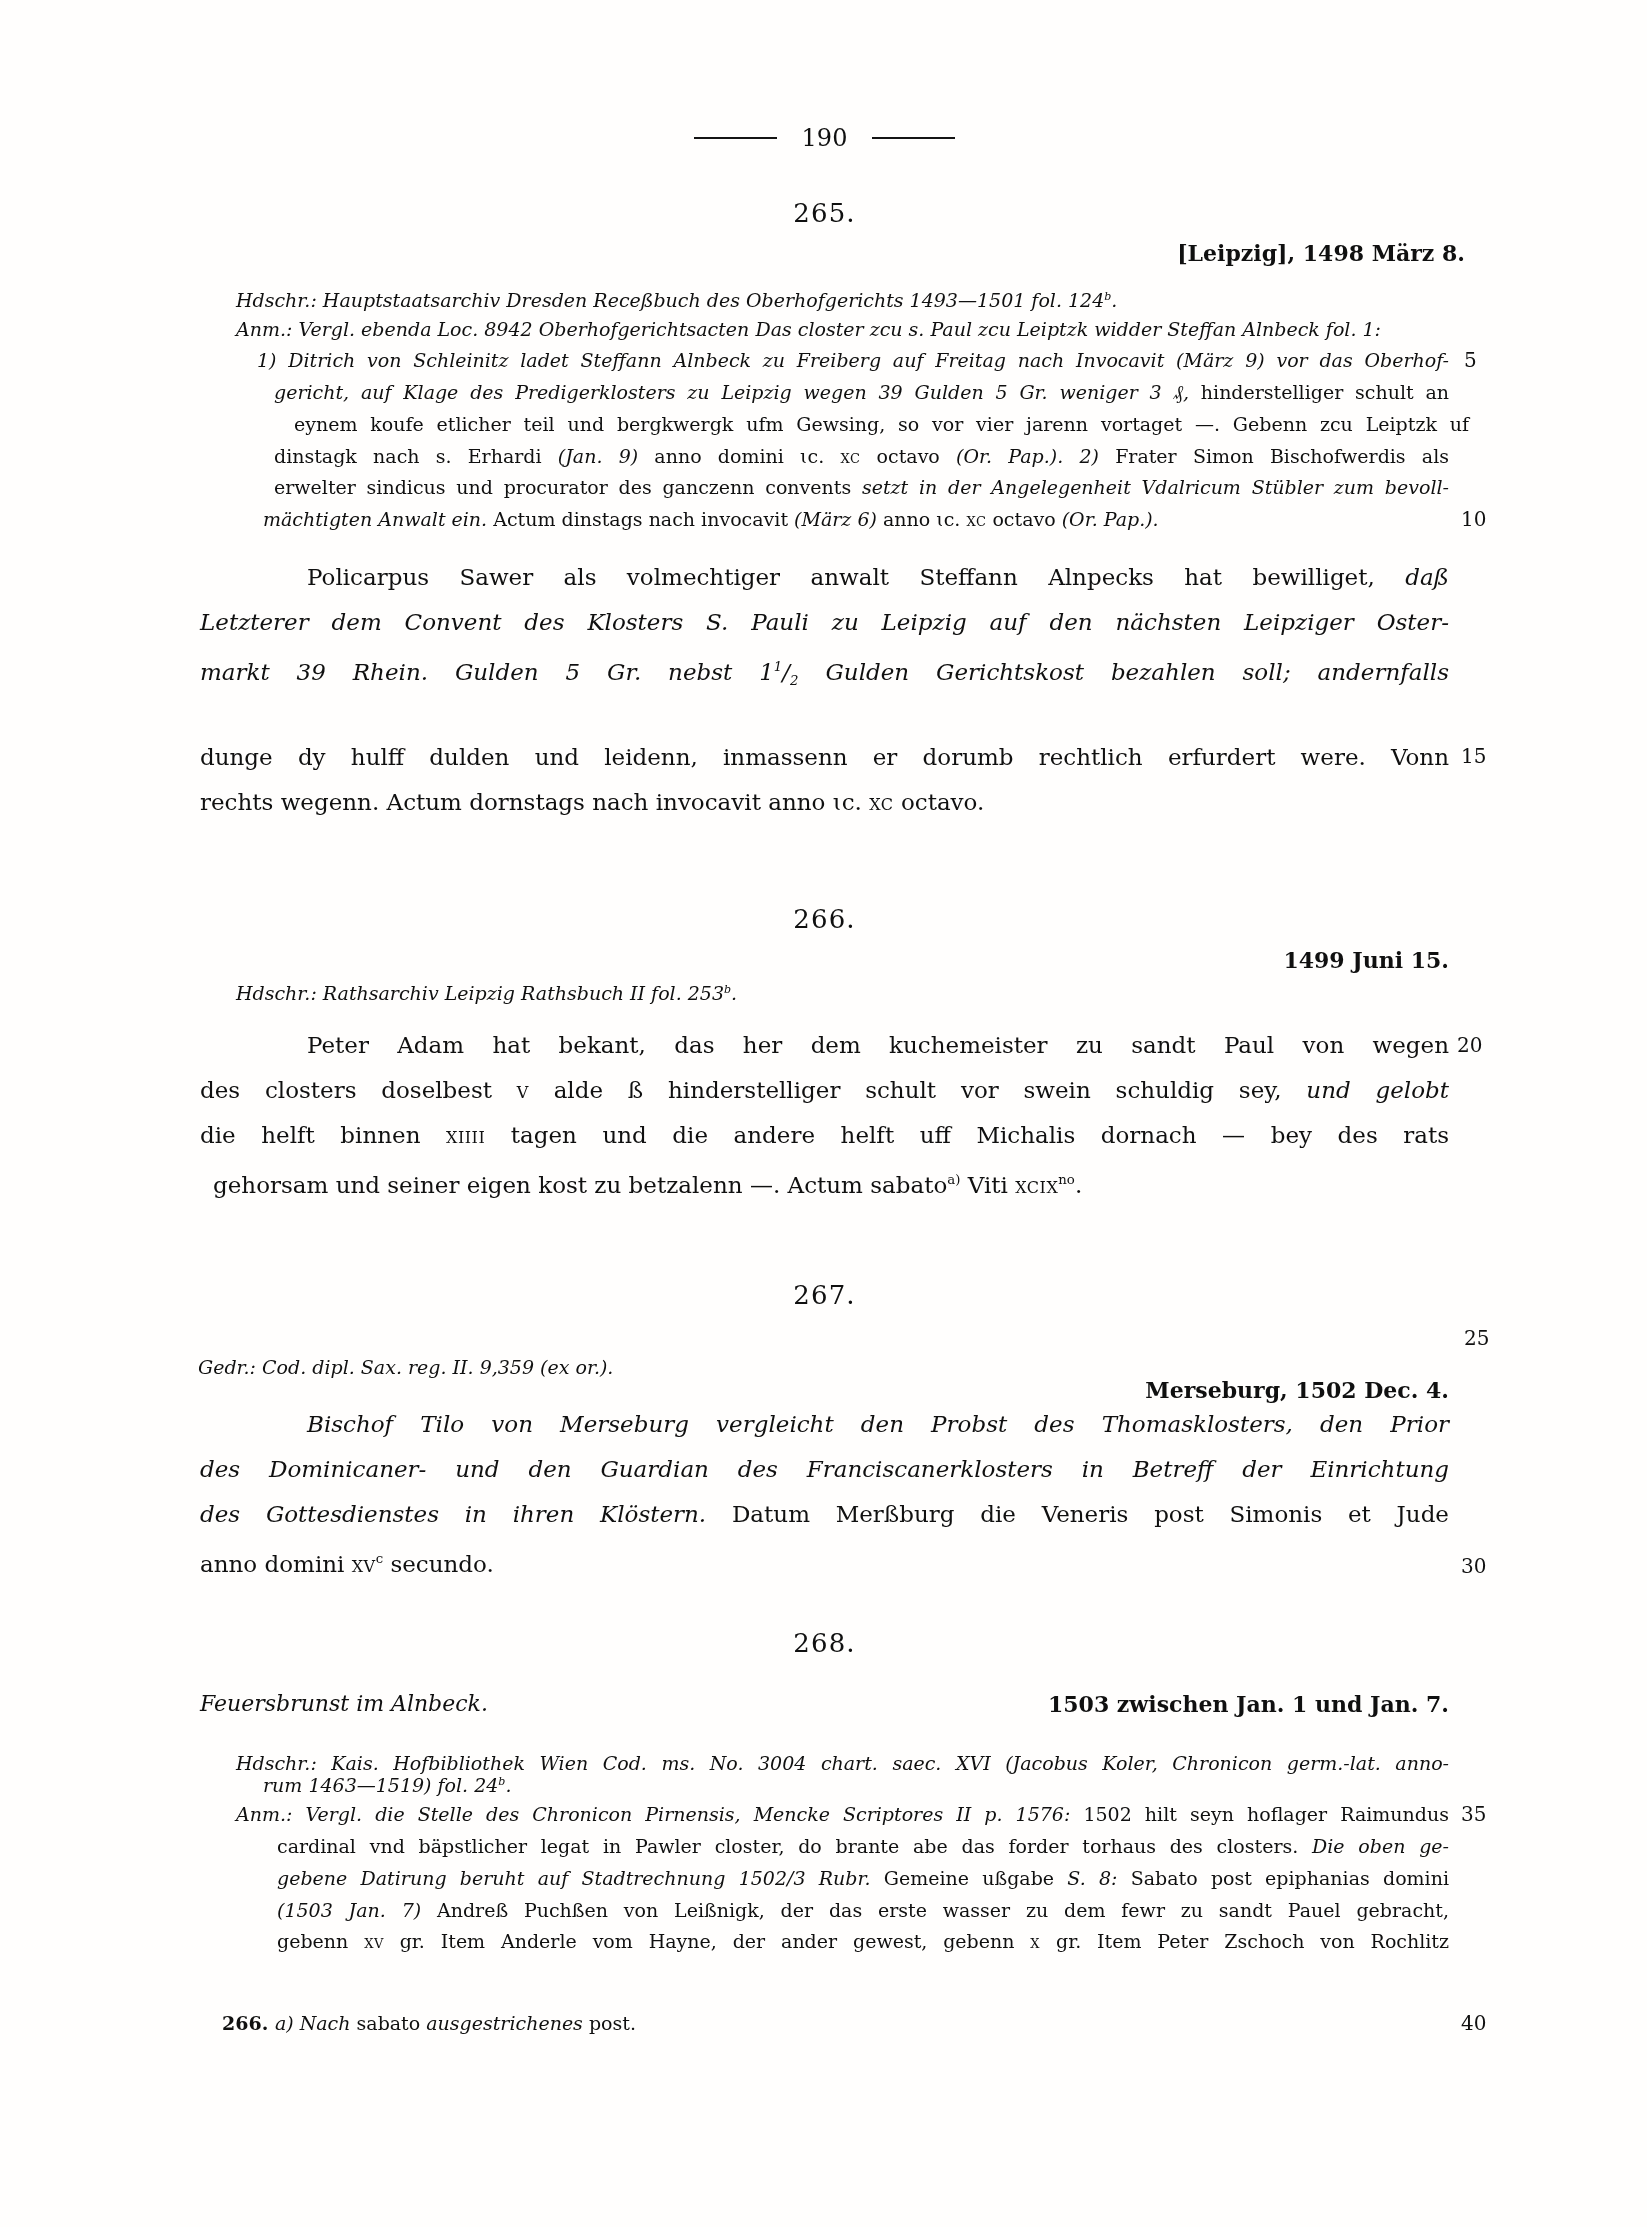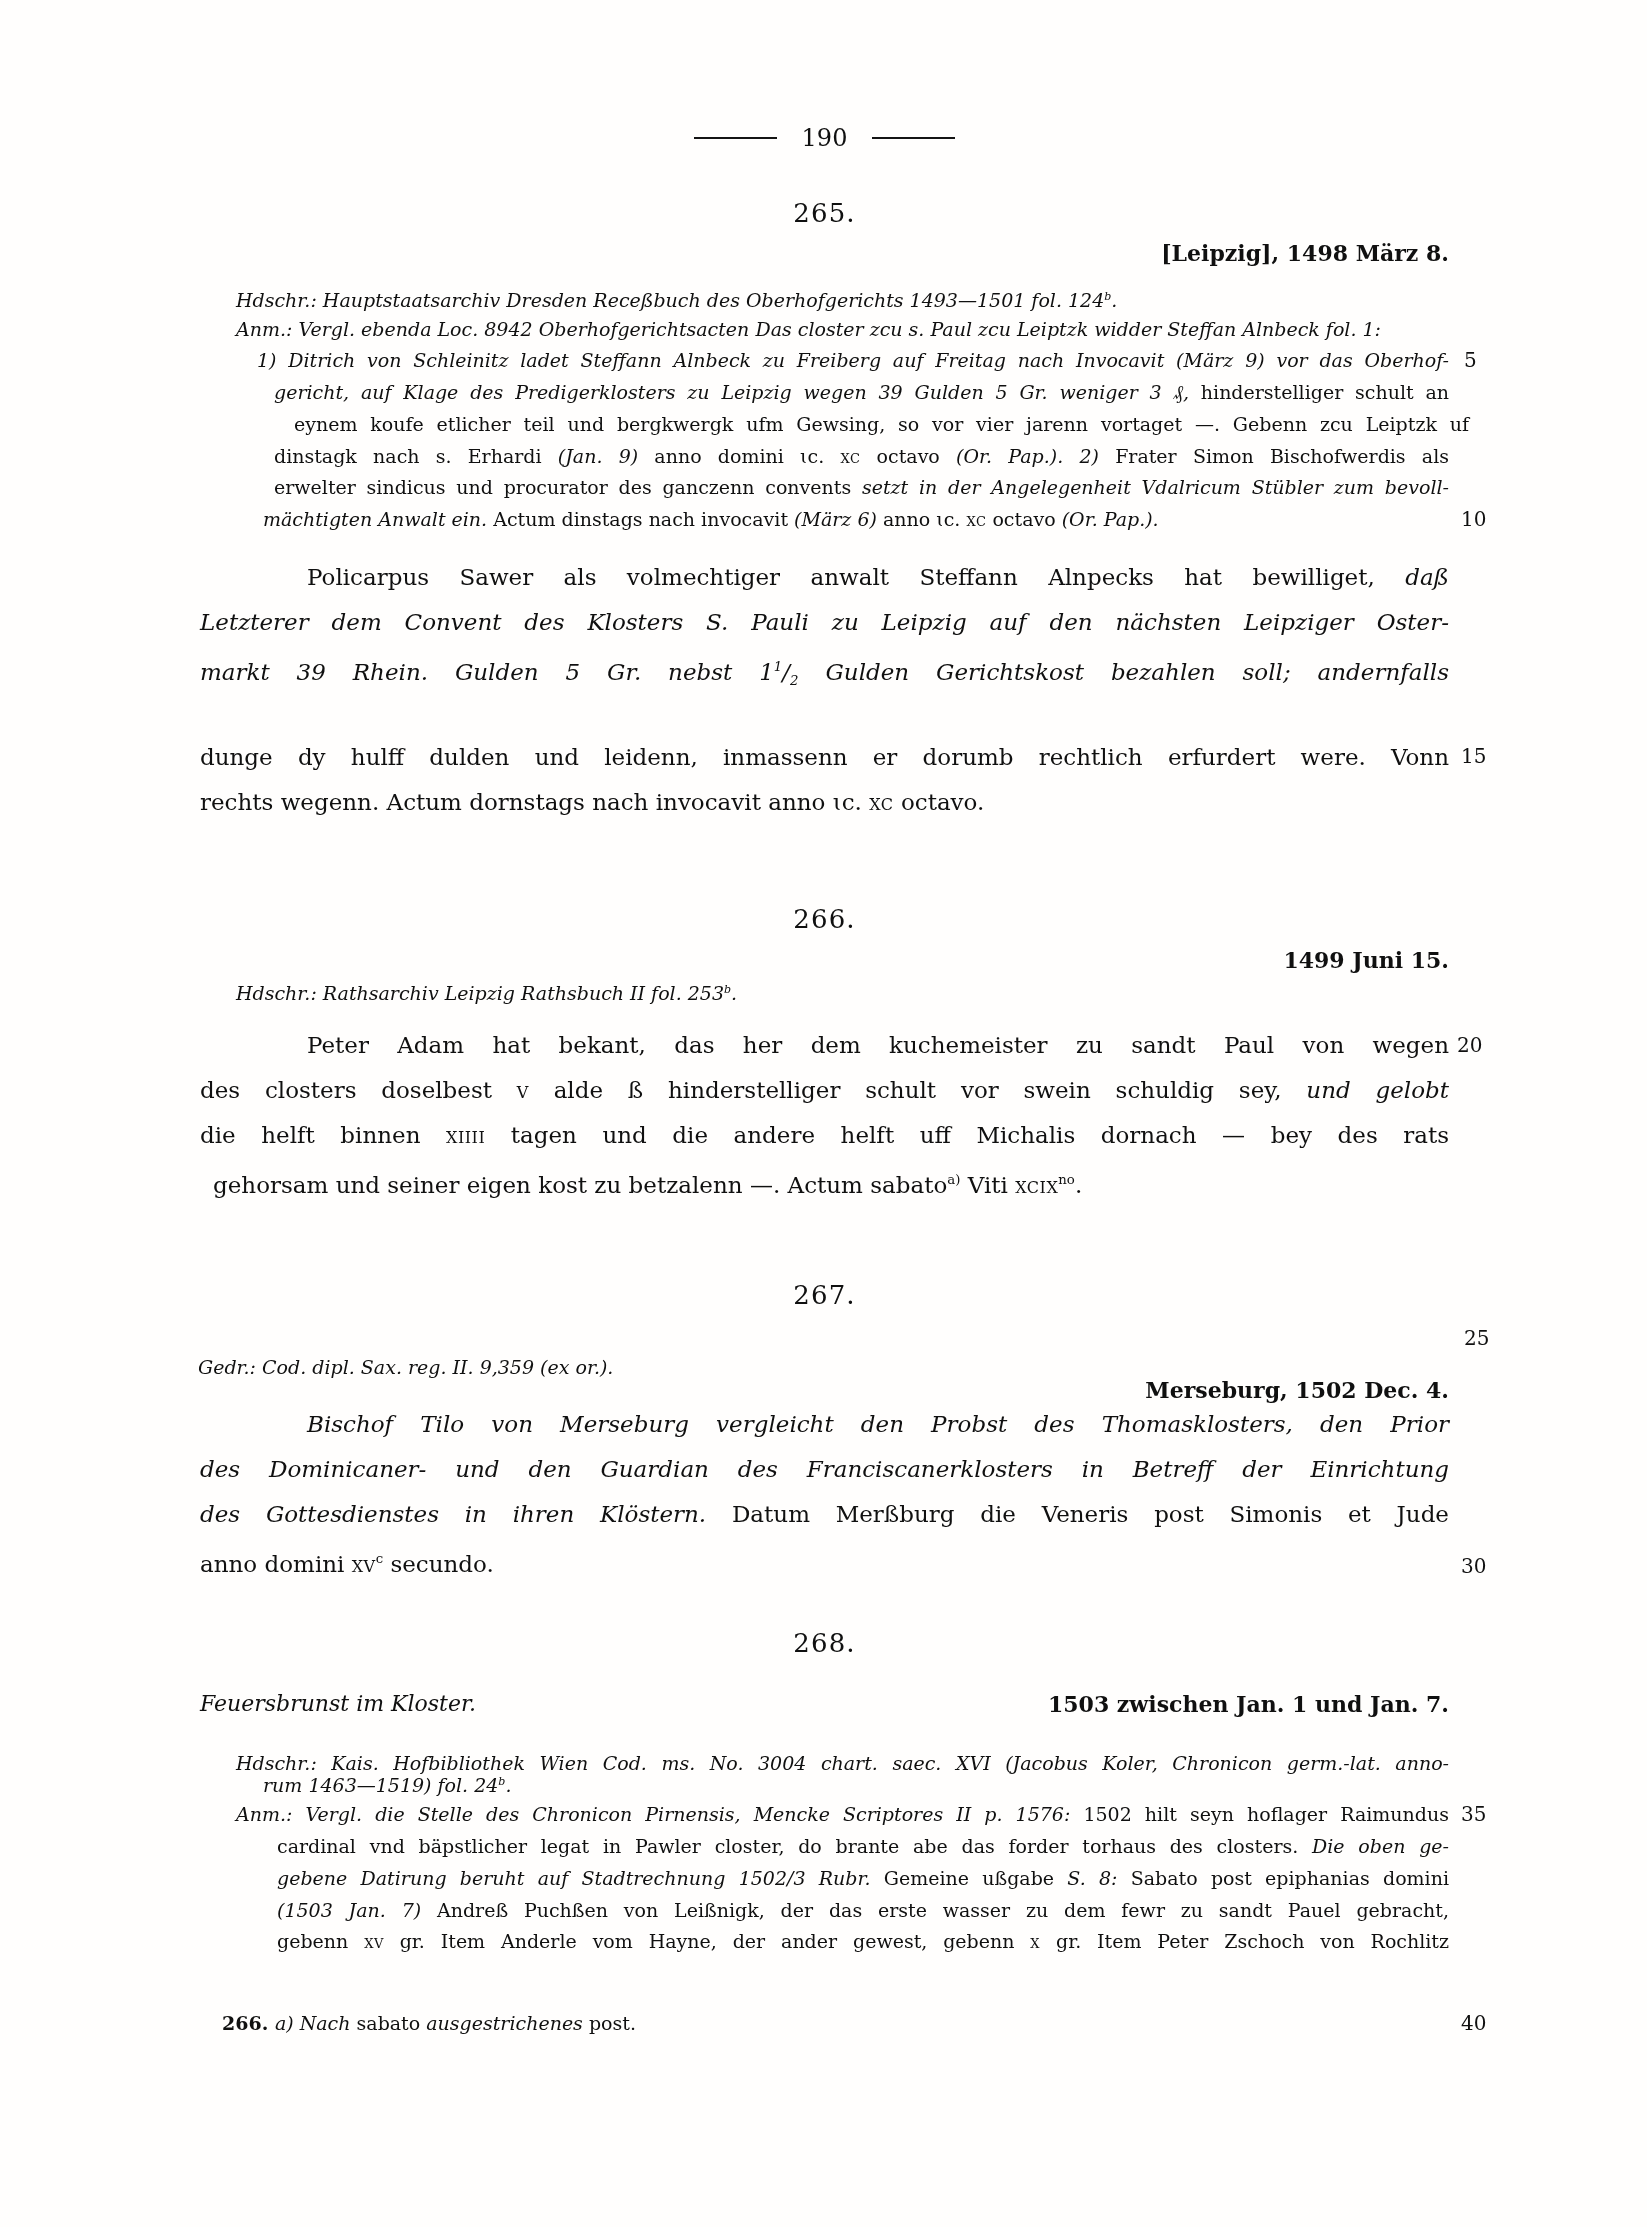--- a/index.html
+++ b/index.html
@@ -34,21 +34,21 @@
 
 <div class="page">
 
   <div class="pagenum-row">
     <span class="rule"></span>
     <span>190</span>
     <span class="rule"></span>
   </div>
 
   <div class="ln heading" style="top:197px;left:200px;width:1249px;">265.</div>
-  <div class="ln date" style="top:240px;left:200px;width:1249px;">[Leipzig], 1498 März 8.</div>
+  <div class="ln date" style="top:240px;left:216px;width:1249px;">[Leipzig], 1498 März 8.</div>
 
   <div class="ln small" style="top:284px;left:236px;width:1213px;"><span class="s-it">Hdschr.: Hauptstaatsarchiv Dresden Receßbuch des Oberhofgerichts 1493—1501 fol. 124</span><span class="s-it s-sup">b</span><span class="s-it">.</span></div>
 
   <div class="ln small" style="top:316px;left:236px;width:1213px;"><span class="s-it">Anm.: Vergl. ebenda Loc. 8942 Oberhofgerichtsacten Das closter zcu s. Paul zcu Leiptzk widder Steffan Alnbeck fol. 1:</span></div>
   <div class="ln small just" style="top:347px;left:257px;width:1192px;"><span class="s-it">1) Ditrich von Schleinitz ladet Steffann Alnbeck zu Freiberg auf Freitag nach Invocavit (März 9) vor das Oberhof-</span></div>
   <div class="ln small just" style="top:379px;left:274px;width:1175px;"><span class="s-it">gericht, auf Klage des Predigerklosters zu Leipzig wegen 39 Gulden 5 Gr. weniger 3 ₰,</span><span class="s-rm"> hinderstelliger schult an</span></div>
   <div class="ln small just" style="top:411px;left:274px;width:1175px;margin-left:20px;"><span class="s-rm">eynem koufe etlicher teil und bergkwergk ufm Gewsing, so vor vier jarenn vortaget —. Gebenn zcu Leiptzk uf</span></div>
   <div class="ln small just" style="top:443px;left:274px;width:1175px;"><span class="s-rm">dinstagk nach s. Erhardi </span><span class="s-it">(Jan. 9)</span><span class="s-rm"> anno domini ɩc. </span><span class="s-rm s-sc">xc</span><span class="s-rm"> octavo </span><span class="s-it">(Or. Pap.).</span><span class="s-rm"> </span><span class="s-it">2)</span><span class="s-rm"> Frater Simon Bischofwerdis als</span></div>
   <div class="ln small just" style="top:474px;left:274px;width:1175px;"><span class="s-rm">erwelter sindicus und procurator des ganczenn convents </span><span class="s-it">setzt in der Angelegenheit Vdalricum Stübler zum bevoll-</span></div>
   <div class="ln small" style="top:506px;left:263px;width:1186px;"><span class="s-it">mächtigten Anwalt ein.</span><span class="s-rm"> Actum dinstags nach invocavit </span><span class="s-it">(März 6)</span><span class="s-rm"> anno ɩc. </span><span class="s-rm s-sc">xc</span><span class="s-rm"> octavo </span><span class="s-it">(Or. Pap.).</span></div>
@@ -71,21 +71,21 @@
   <div class="ln heading" style="top:1279px;left:200px;width:1249px;">267.</div>
   <div class="ln date" style="top:1377px;left:200px;width:1249px;">Merseburg, 1502 Dec. 4.</div>
   <div class="ln small" style="top:1354px;left:198px;width:1251px;"><span class="s-it">Gedr.: Cod. dipl. Sax. reg. II. 9,359 (ex or.).</span></div>
 
   <div class="ln body-text just" style="top:1408px;left:307px;width:1142px;"><span class="s-it">Bischof Tilo von Merseburg vergleicht den Probst des Thomasklosters, den Prior</span></div>
   <div class="ln body-text just" style="top:1453px;left:200px;width:1249px;"><span class="s-it">des Dominicaner- und den Guardian des Franciscanerklosters in Betreff der Einrichtung</span></div>
   <div class="ln body-text just" style="top:1498px;left:200px;width:1249px;"><span class="s-it">des Gottesdienstes in ihren Klöstern.</span><span class="s-rm"> Datum Merßburg die Veneris post Simonis et Jude</span></div>
   <div class="ln body-text" style="top:1543px;left:200px;width:1249px;"><span class="s-rm">anno domini </span><span class="s-rm s-sc">xv</span><span class="s-rm s-sup">c</span><span class="s-rm"> secundo.</span></div>
 
   <div class="ln heading" style="top:1627px;left:200px;width:1249px;">268.</div>
-  <div class="ln caption" style="top:1690px;left:200px;">Feuersbrunst im Kloster.</div>
+  <div class="ln caption" style="top:1690px;left:200px;">Feuersbrunst im Alnbeck.</div>
   <div class="ln date" style="top:1691px;left:200px;width:1249px;">1503 zwischen Jan. 1 und Jan. 7.</div>
 
   <div class="ln small just" style="top:1738px;left:236px;width:1213px;margin-top:12px;"><span class="s-it">Hdschr.: Kais. Hofbibliothek Wien Cod. ms. No. 3004 chart. saec. XVI (Jacobus Koler, Chronicon germ.-lat. anno-</span></div>
   <div class="ln small" style="top:1769px;left:263px;width:1186px;"><span class="s-it">rum 1463—1519) fol. 24</span><span class="s-it s-sup">b</span><span class="s-it">.</span></div>
 
   <div class="ln small just" style="top:1801px;left:236px;width:1213px;"><span class="s-it">Anm.: Vergl. die Stelle des Chronicon Pirnensis, Mencke Scriptores II p. 1576: </span><span class="s-rm">1502 hilt seyn hoflager Raimundus</span></div>
   <div class="ln small just" style="top:1833px;left:277px;width:1172px;"><span class="s-rm">cardinal vnd bäpstlicher legat in Pawler closter, do brante abe das forder torhaus des closters. </span><span class="s-it">Die oben ge-</span></div>
   <div class="ln small just" style="top:1865px;left:277px;width:1172px;"><span class="s-it">gebene Datirung beruht auf Stadtrechnung 1502/3 Rubr.</span><span class="s-rm"> Gemeine ußgabe </span><span class="s-it">S. 8:</span><span class="s-rm"> Sabato post epiphanias domini</span></div>
   <div class="ln small just" style="top:1897px;left:277px;width:1172px;"><span class="s-it">(1503 Jan. 7)</span><span class="s-rm"> Andreß Puchßen von Leißnigk, der das erste wasser zu dem fewr zu sandt Pauel gebracht,</span></div>
   <div class="ln small just" style="top:1928px;left:277px;width:1172px;"><span class="s-rm">gebenn </span><span class="s-rm s-sc">xv</span><span class="s-rm"> gr. Item Anderle vom Hayne, der ander gewest, gebenn </span><span class="s-rm s-sc">x</span><span class="s-rm"> gr. Item Peter Zschoch von Rochlitz</span></div>

